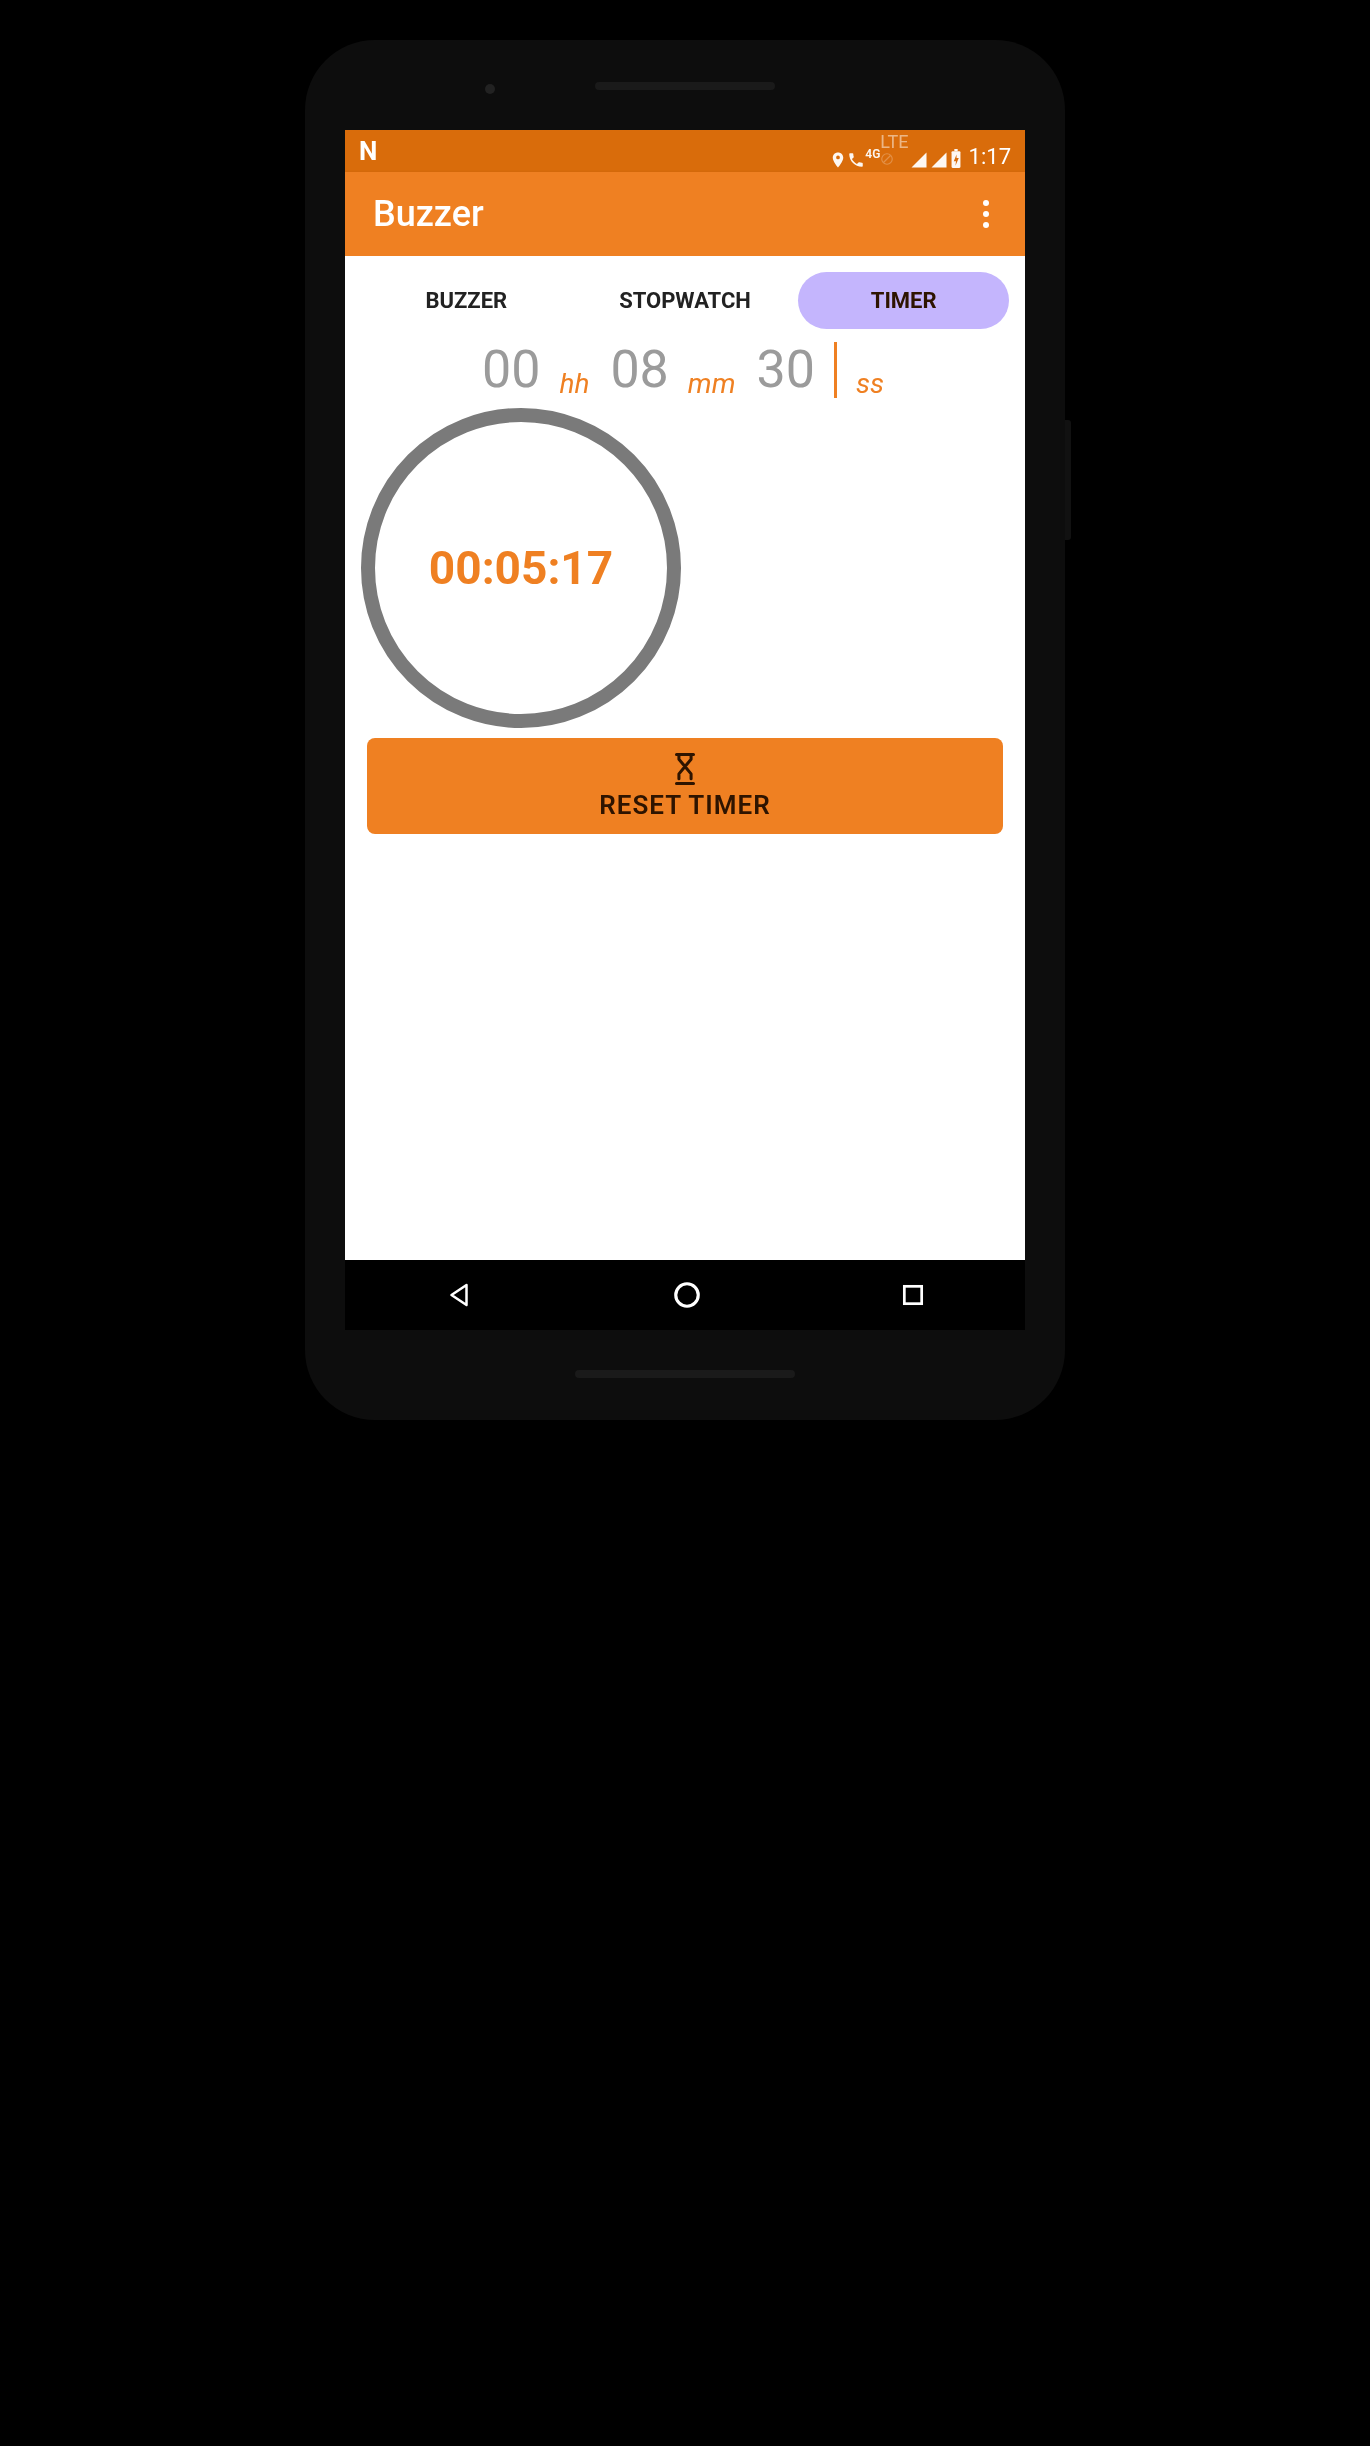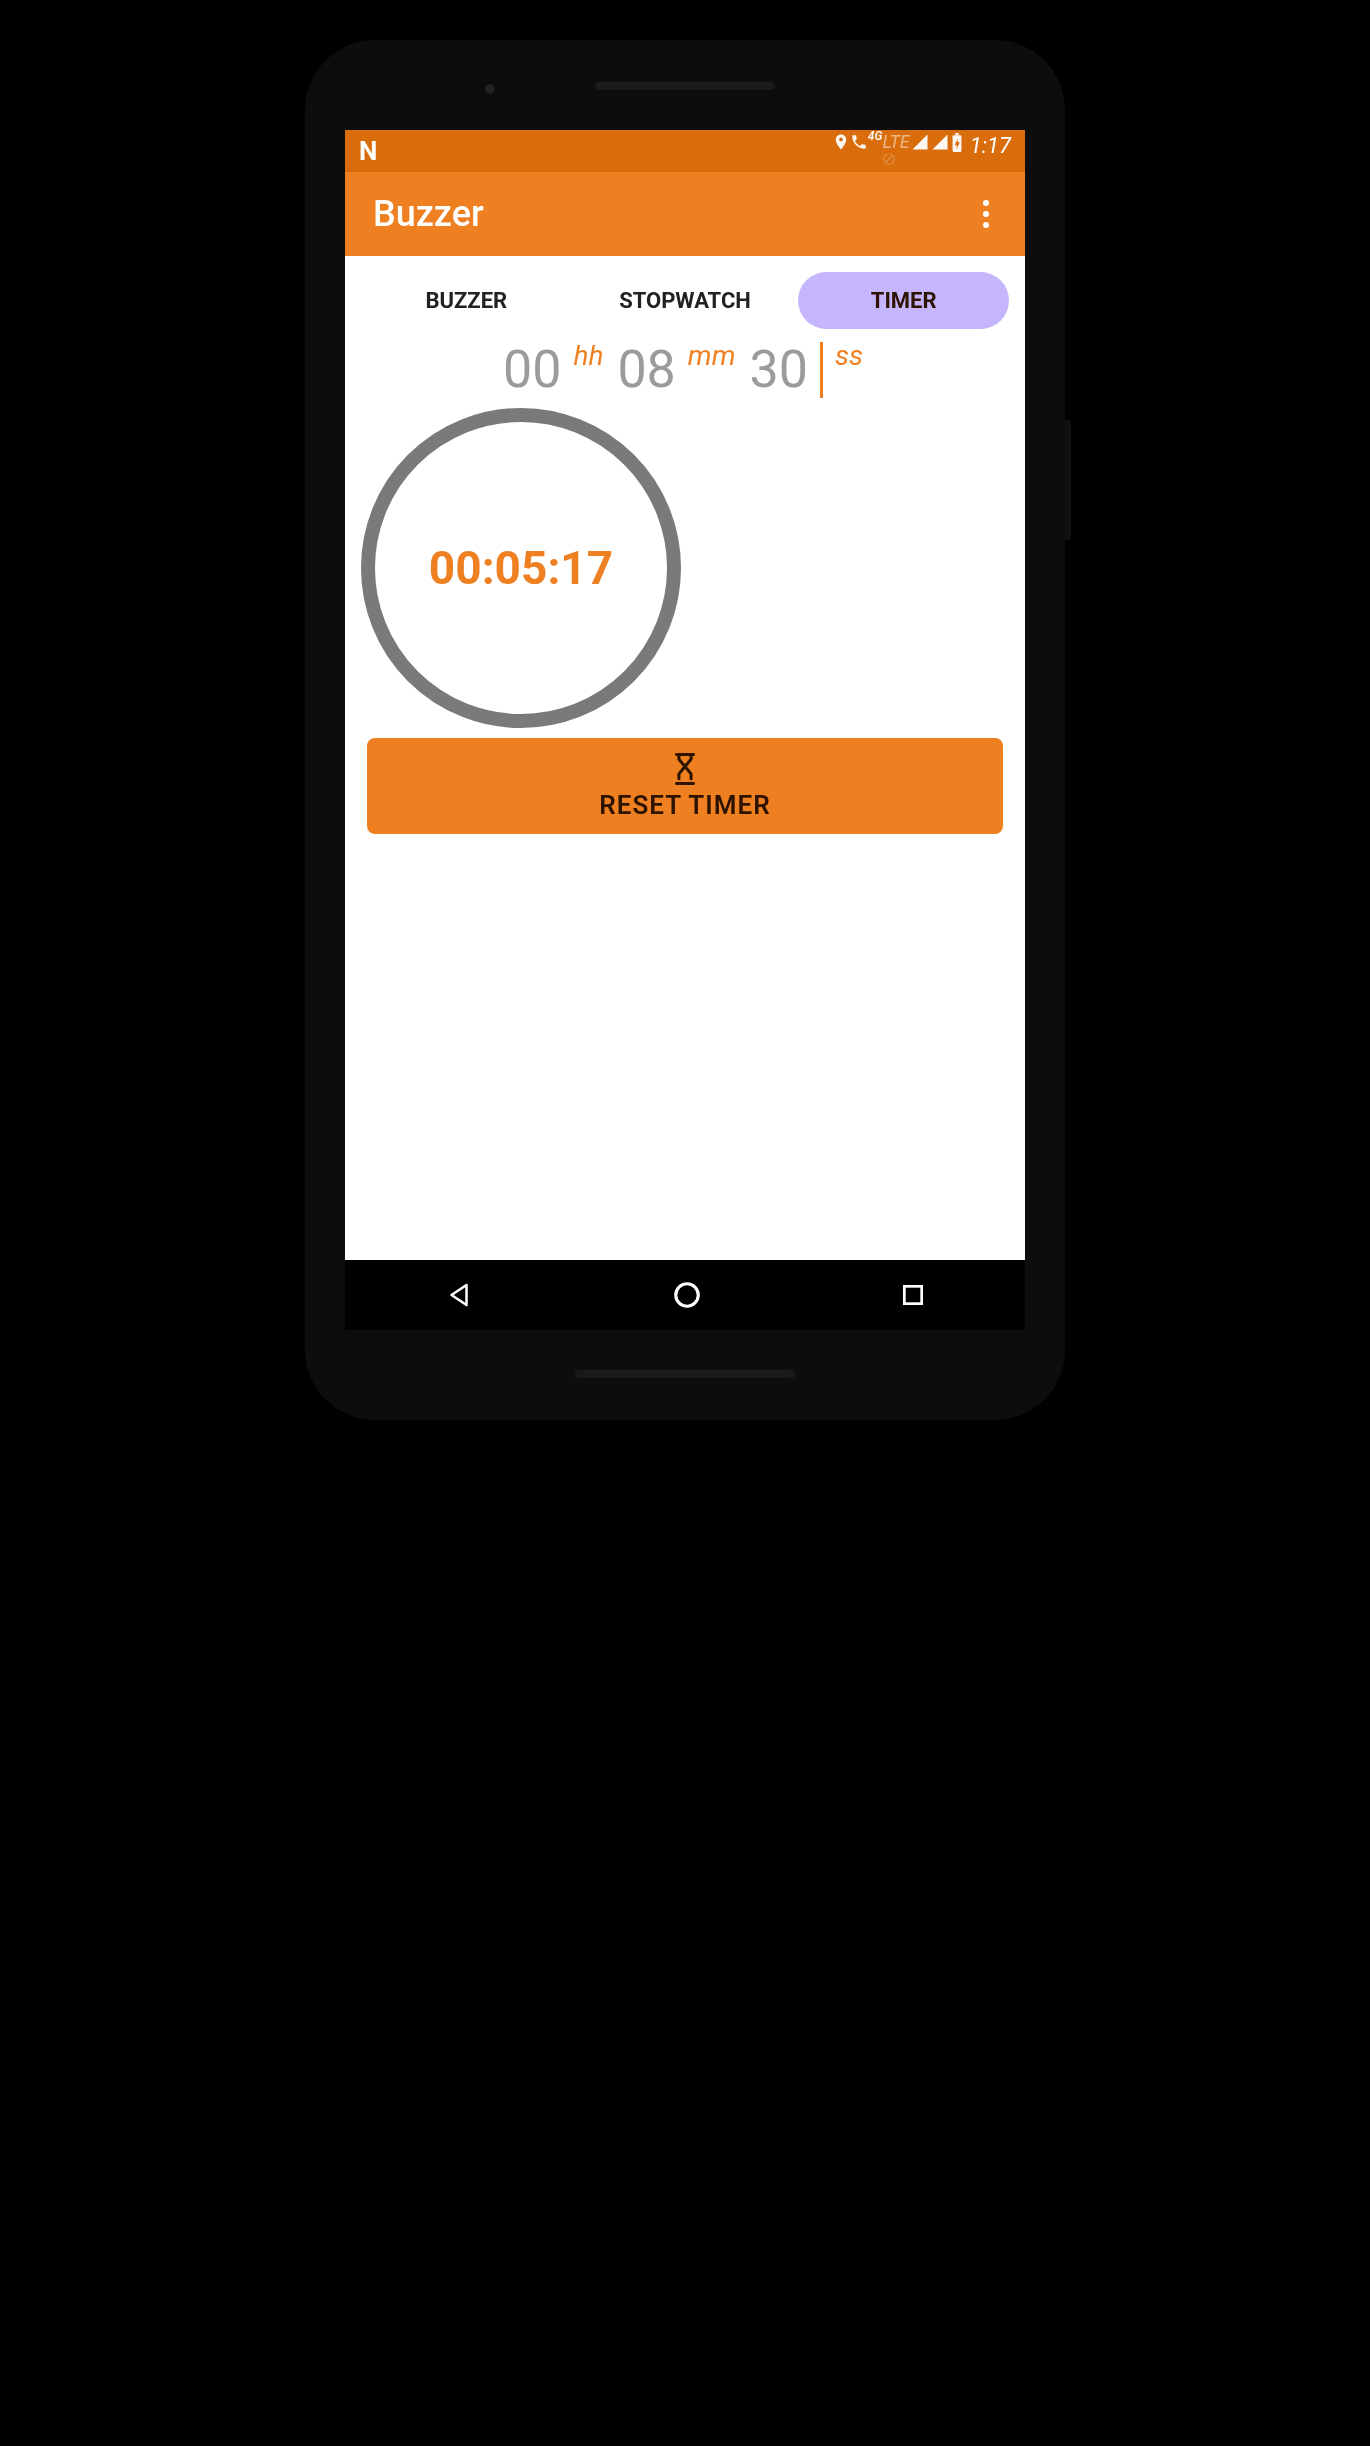--- a/index.html
+++ b/index.html
@@ -70,21 +70,21 @@
     color: #fff;
     font-size: 22px;
   }
   .status-left { display: flex; align-items: center; gap: 6px; flex: 1; }
   .n-logo {
     font-weight: 700;
     font-size: 26px;
     letter-spacing: -2px;
     color: #fff;
   }
-  .status-right { display: flex; align-items: flex-start; gap: 0; font-style: italic; }
+  .status-right { display: flex; align-items: flex-end; gap: 0; }
   .status-right svg, .status-right .txt { opacity: 0.95; }
   .lte { font-size: 18px; opacity: 0.5; line-height: 1; }
   .clock { font-size: 22px; margin-left: 6px; }
 
   
   .app-bar {
     height: 84px;
     background: #ef8022;
     display: flex;
     align-items: center;
@@ -132,23 +132,23 @@
     cursor: pointer;
   }
   .tab.active {
     background: #c4b5fd;
     color: #2e1400;
   }
 
   
   .time-input-row {
     display: flex;
-    align-items: flex-start;
+    align-items: flex-end;
     justify-content: center;
-    gap: 10px;
+    gap: 17px;
     font-size: 52px;
     color: #9b9b9b;
     position: relative;
   }
   .time-input-row .unit {
     font-size: 28px;
     color: #ef8022;
     margin: 0 4px 0 2px;
     font-style: italic;
   }

